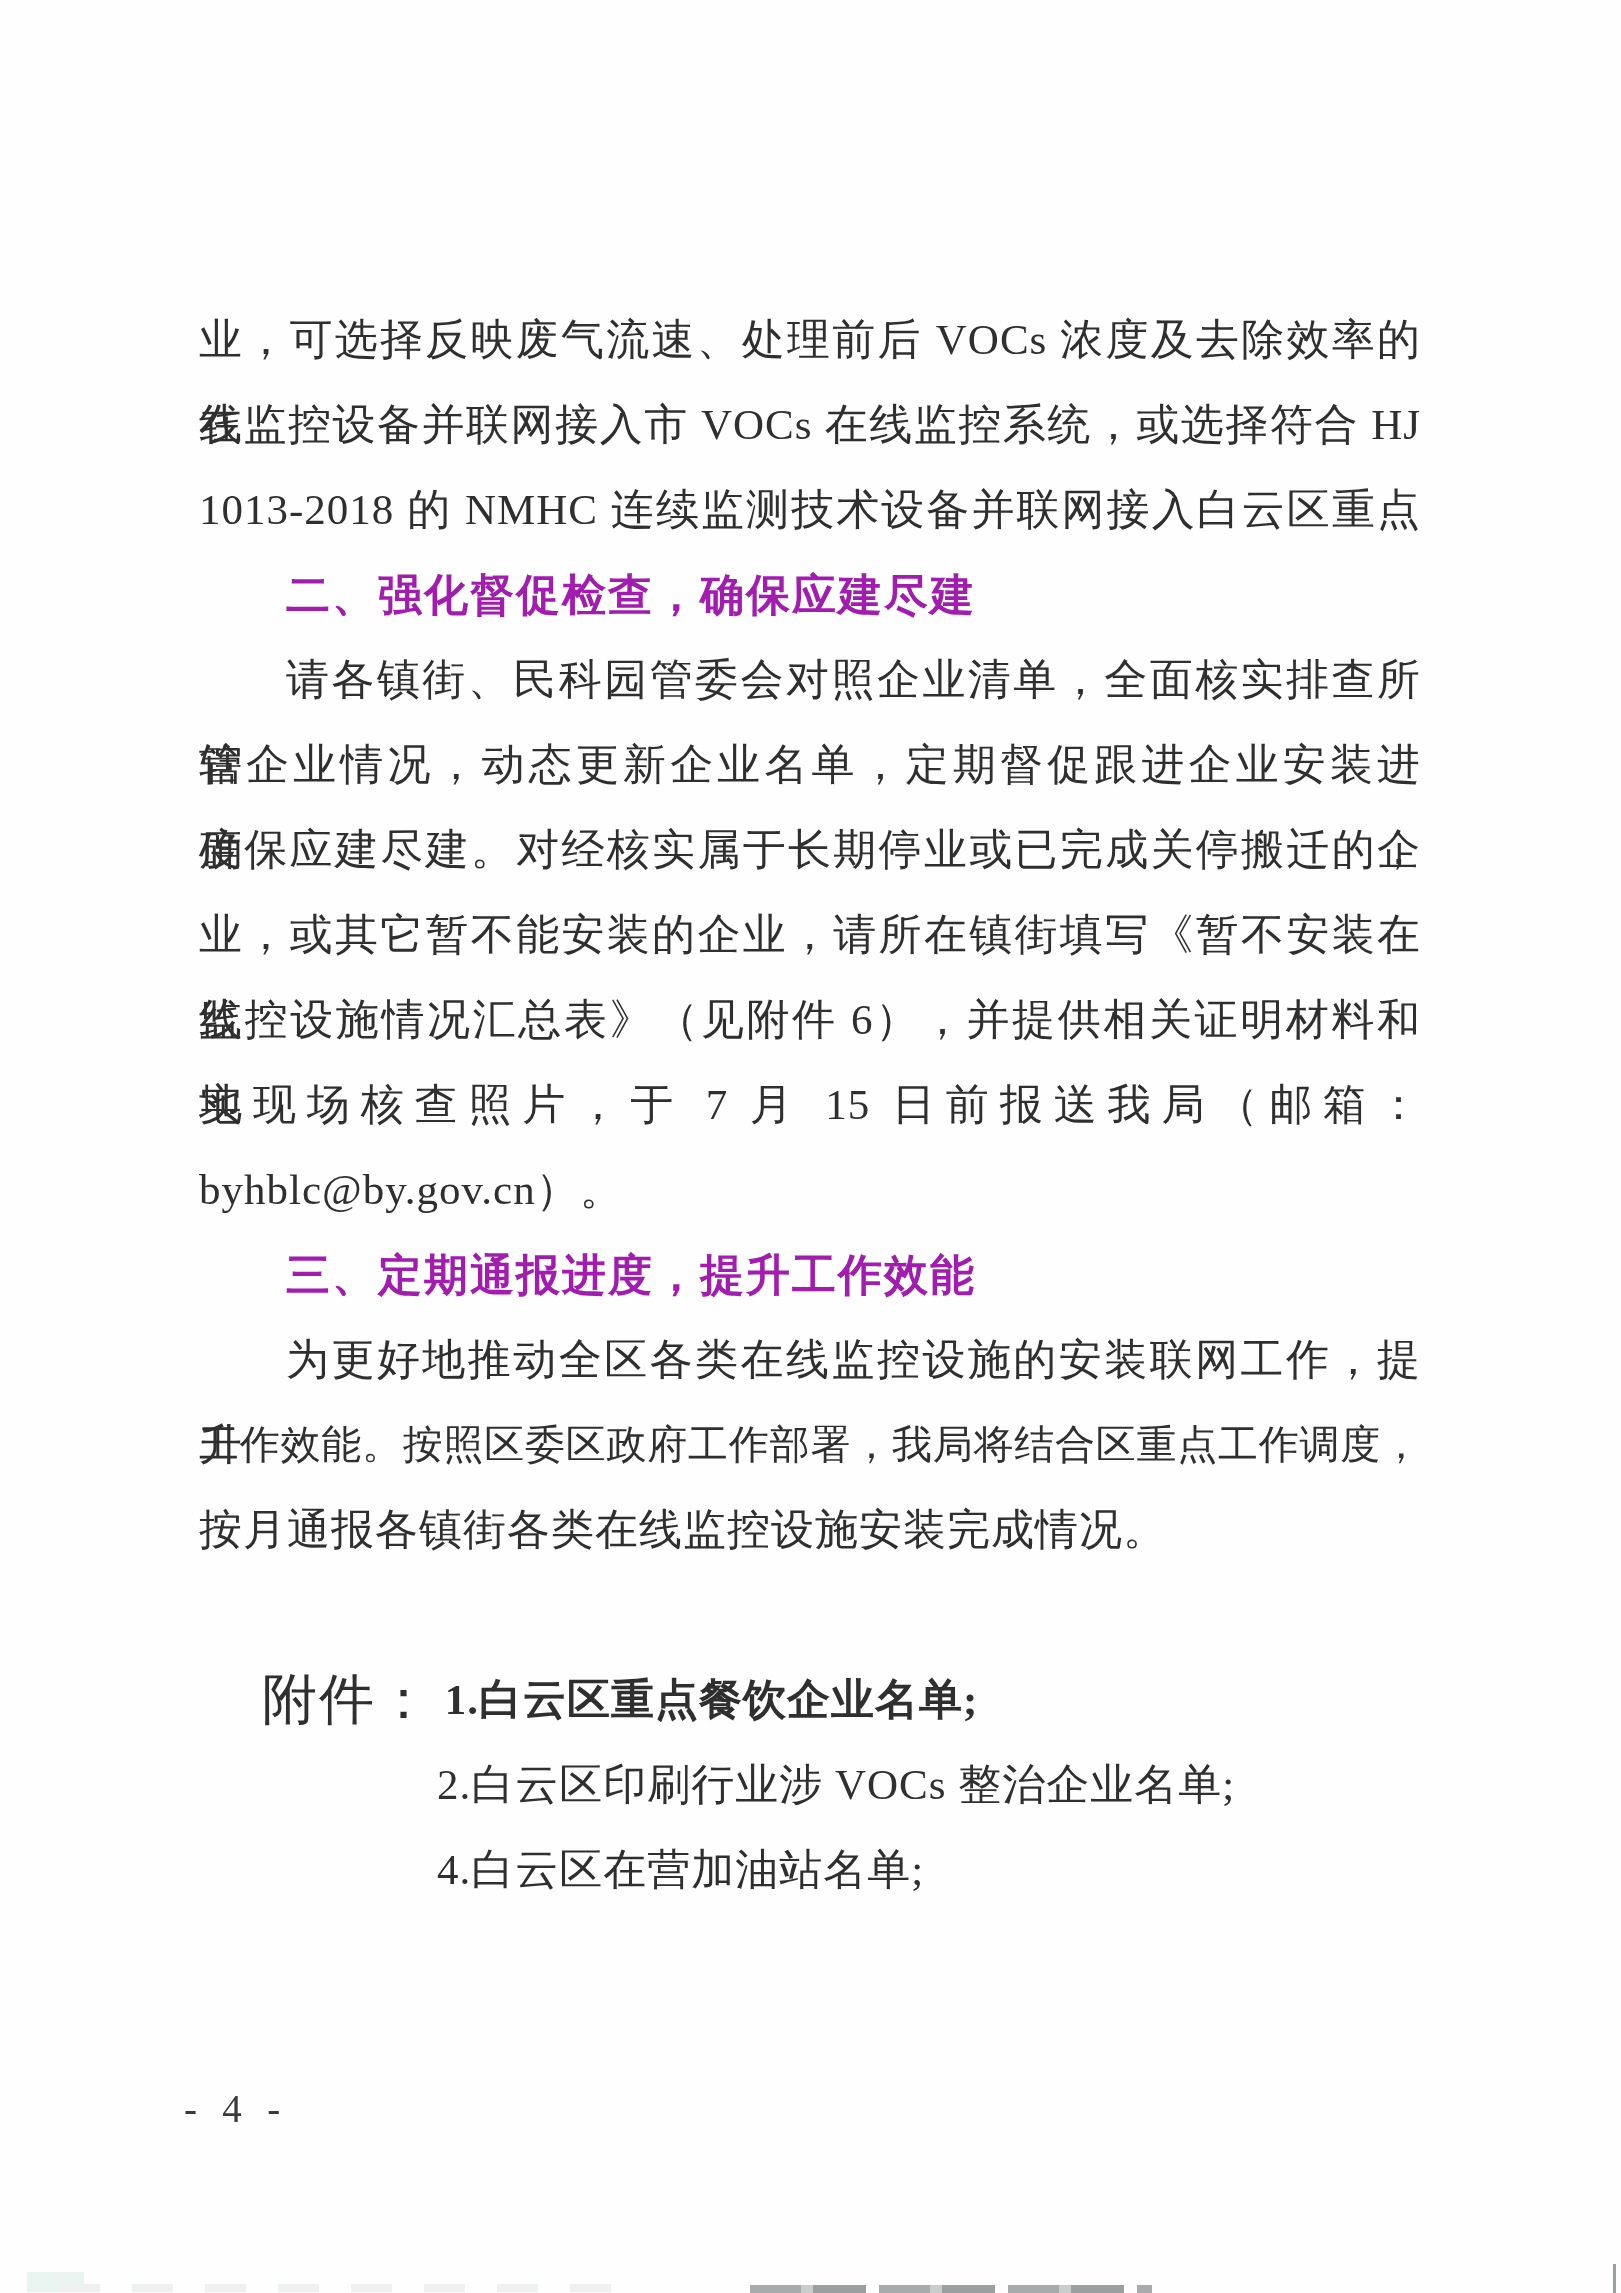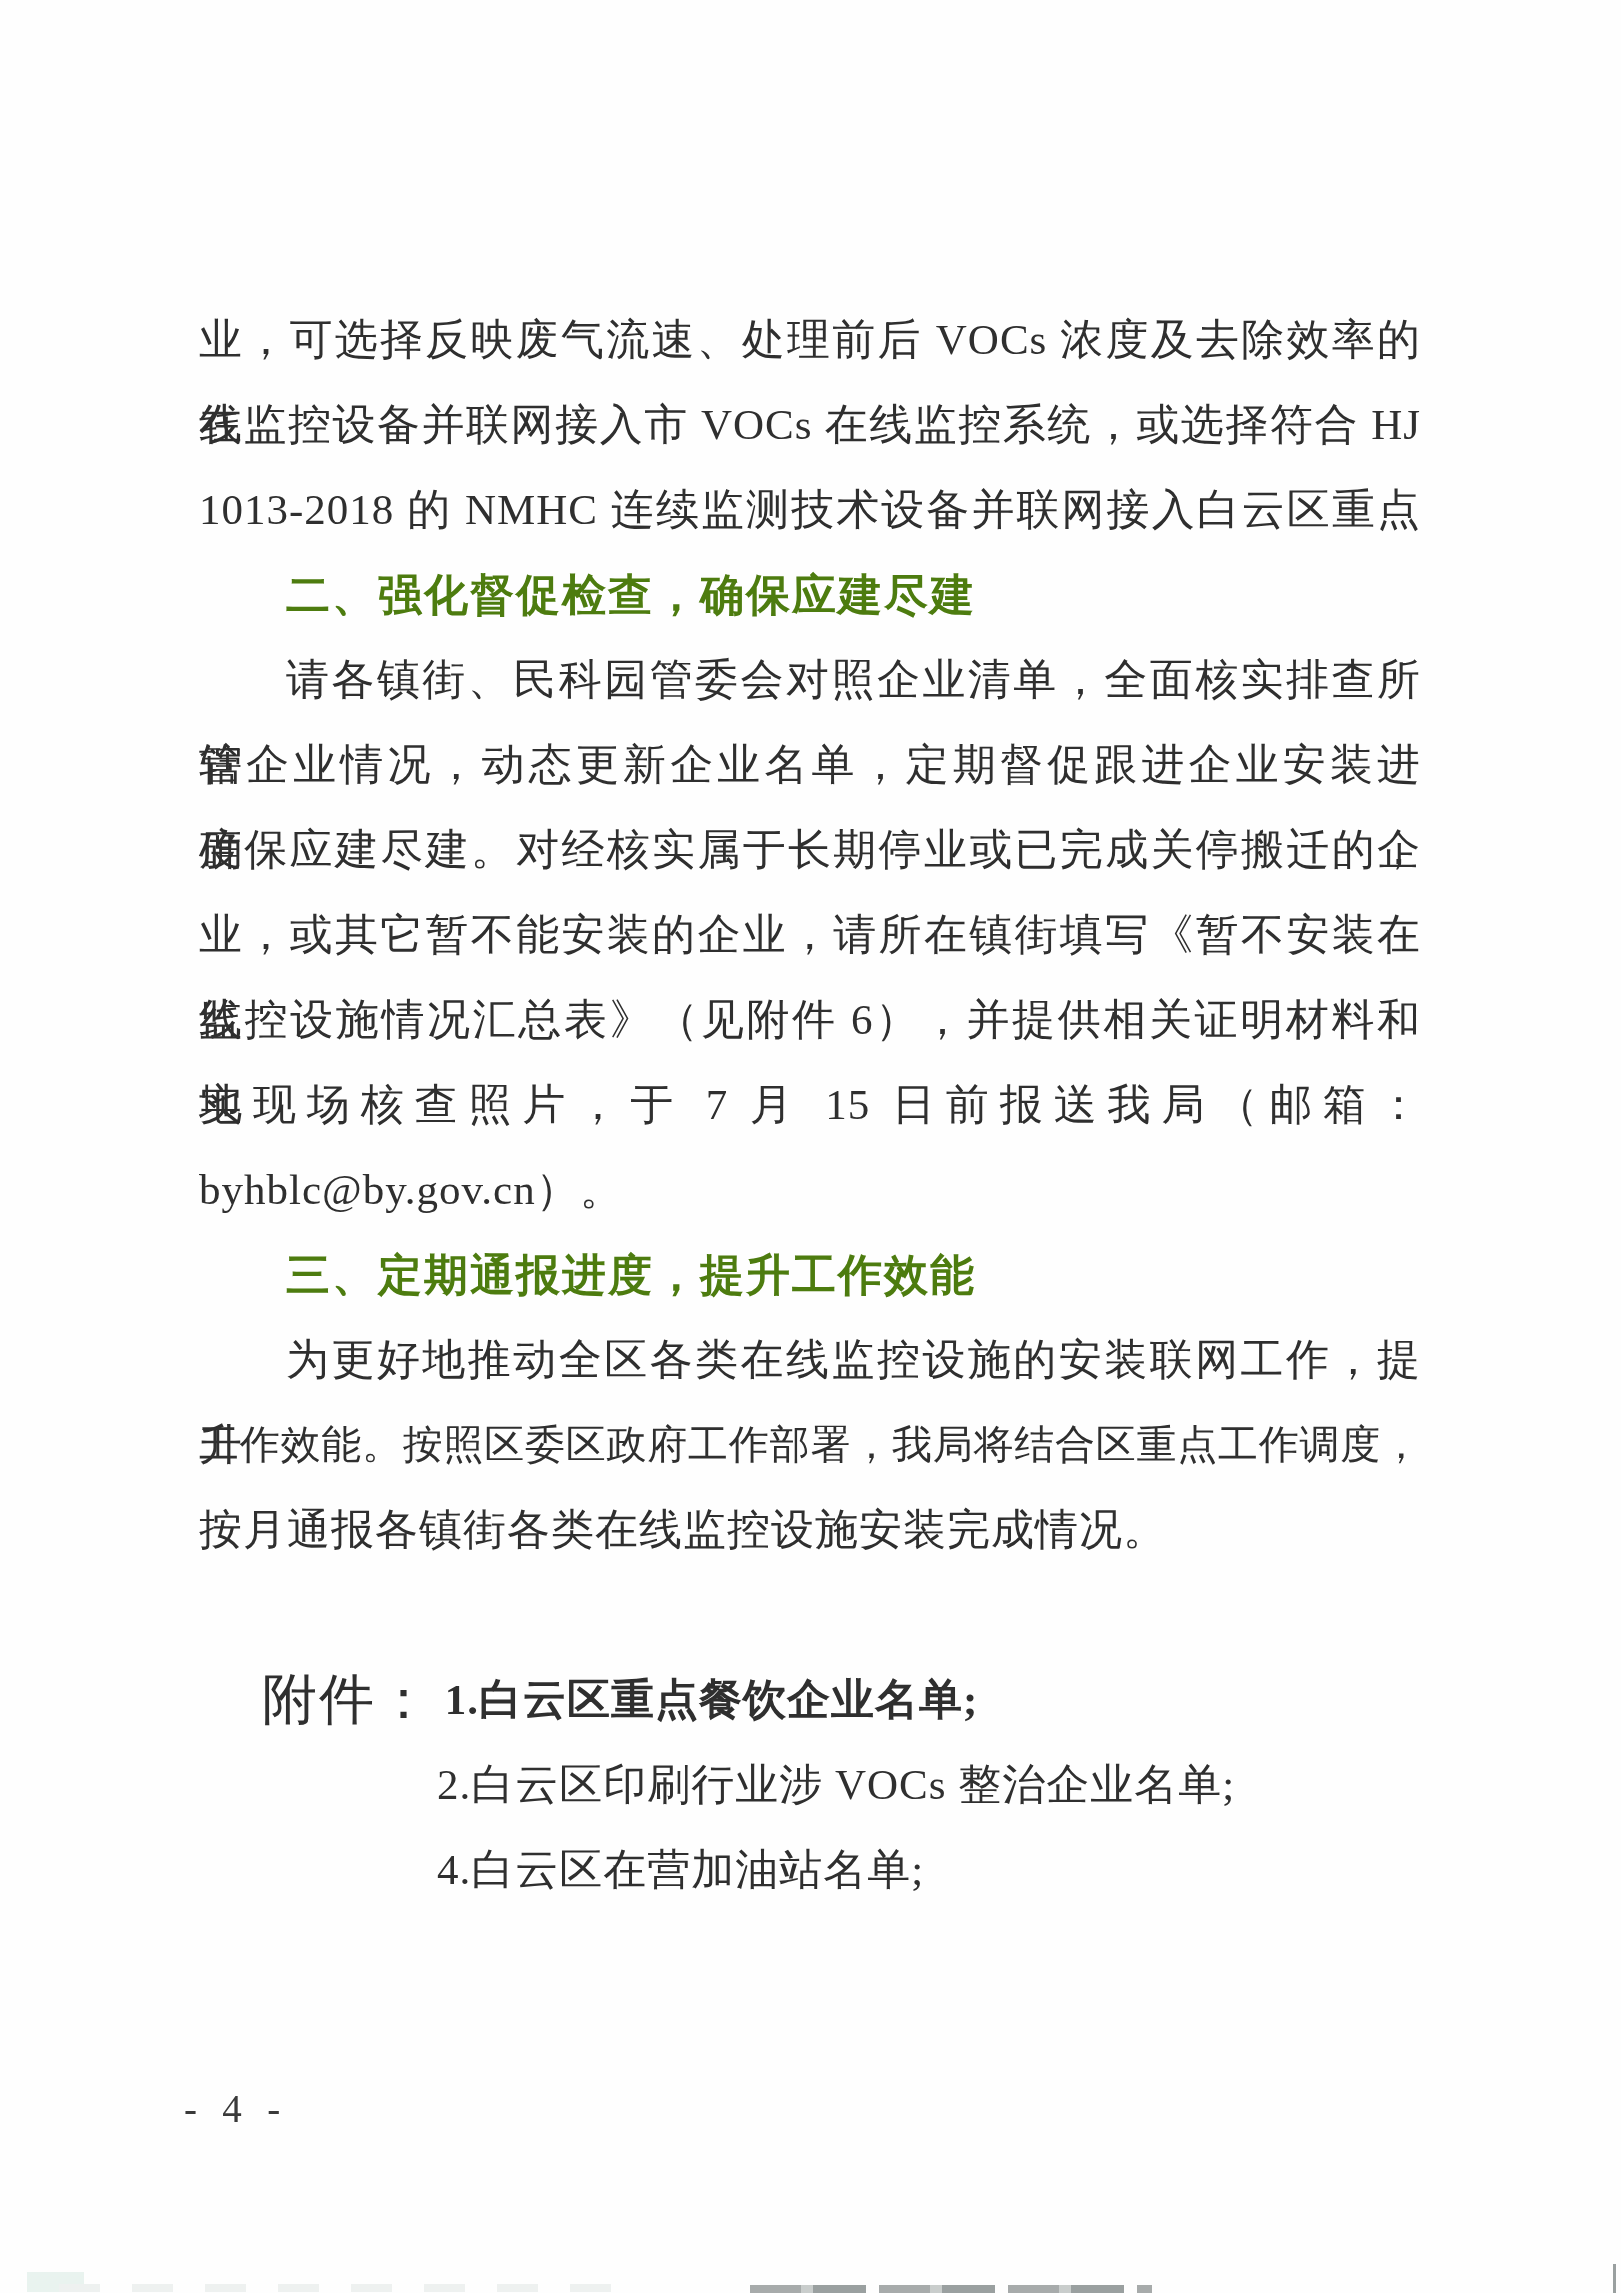--- a/index.html
+++ b/index.html
@@ -35,21 +35,21 @@
     white-space: normal;
   }
   .ind { text-indent: 87px; }
   .cram { font-size: 40px; letter-spacing: 0; }
   .heading {
     height: 85px;
     line-height: 85px;
     font-size: 44px;
     font-weight: 700;
     font-family: "Liberation Sans", "DejaVu Sans", sans-serif;
-    color: #4d7c0f;
+    color: #a21caf;
     letter-spacing: 2px;
     text-indent: 87px;
     white-space: nowrap;
   }
   .spacer { height: 85px; }
   .attachments { margin-left: 63px; }
   .attach-row { display: flex; }
   .attach-label {
     font-size: 55px;
     letter-spacing: 2px;

